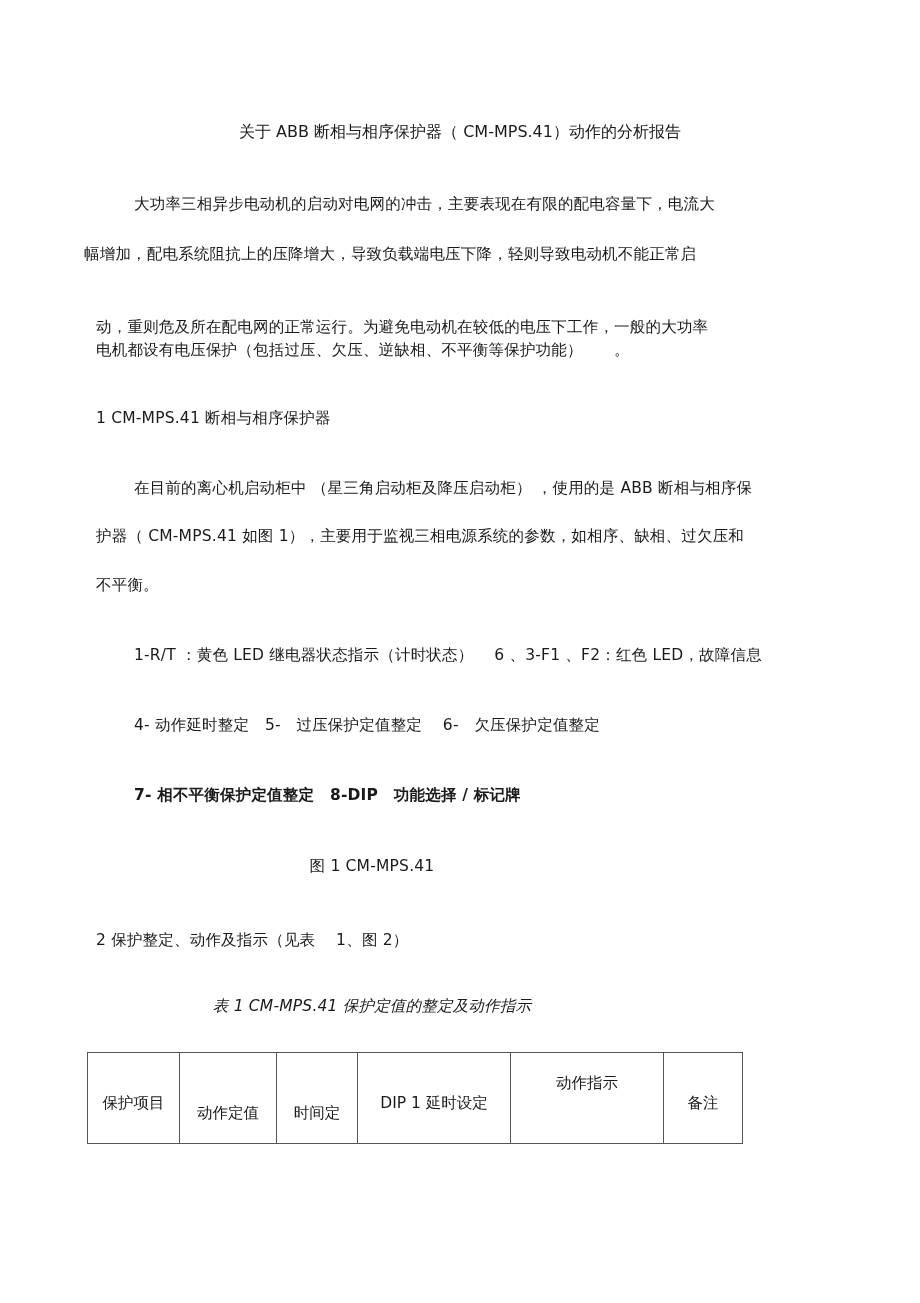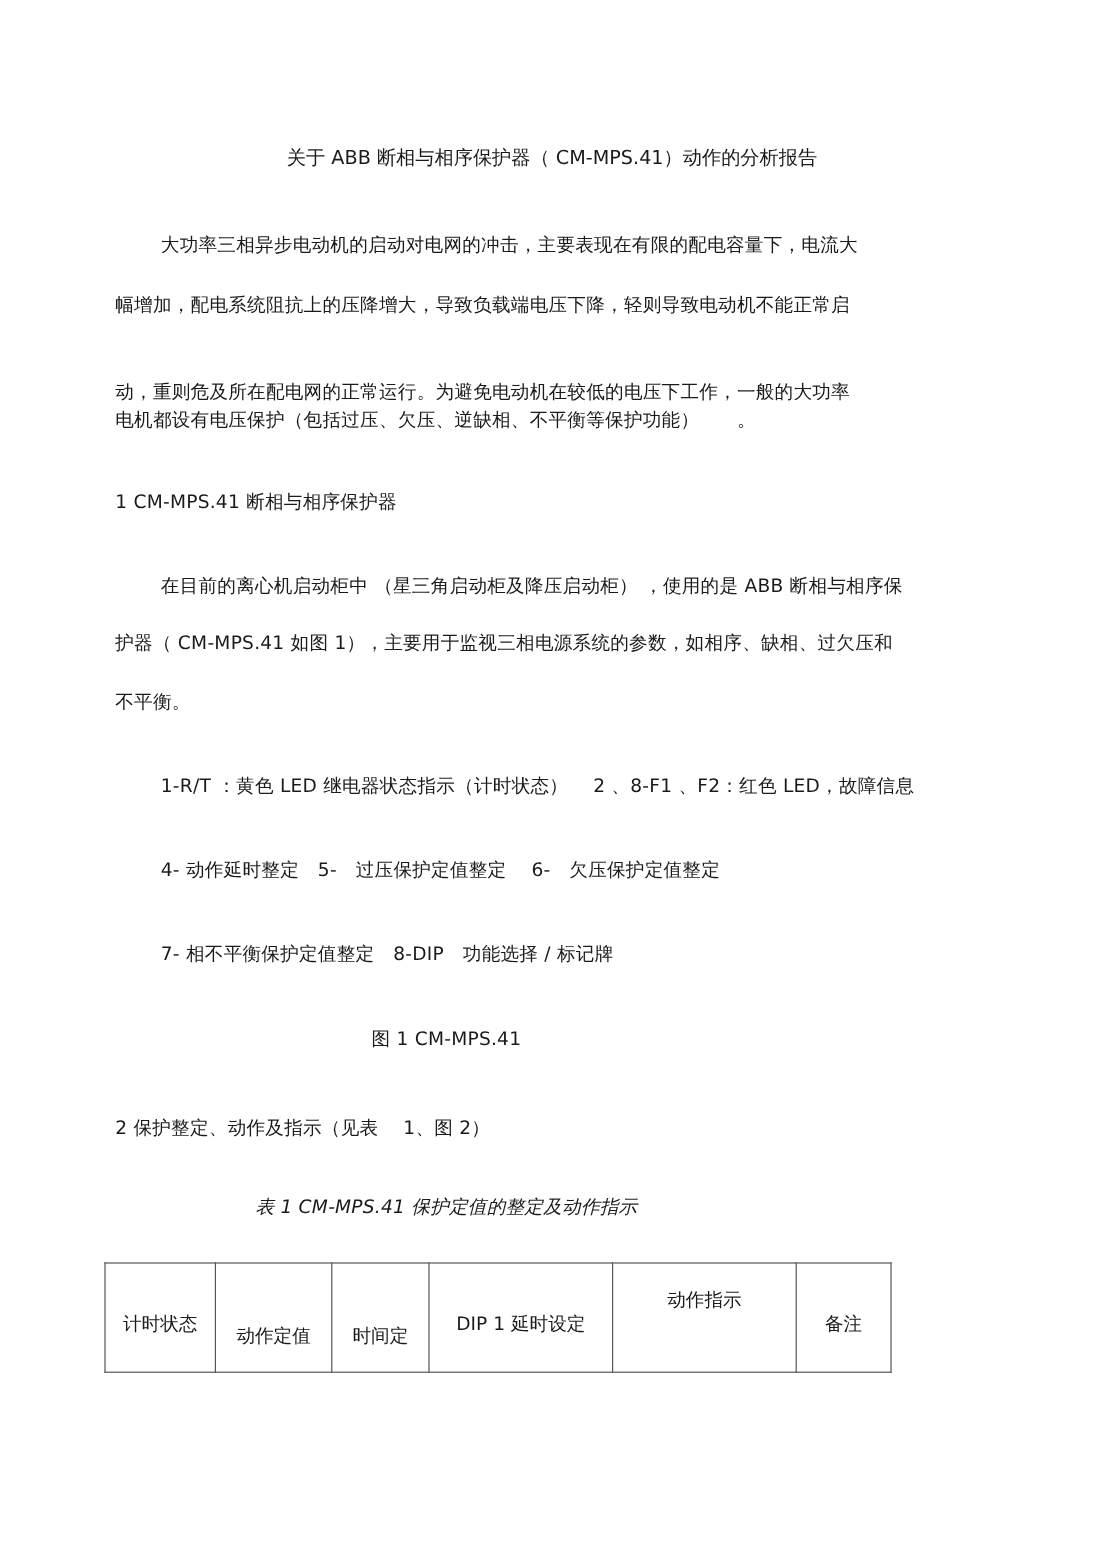--- a/index.html
+++ b/index.html
@@ -23,49 +23,49 @@
   </style>
 </head>
 <body>
 
 <div>
 
   <div class="abs title">关于 ABB 断相与相序保护器（ CM-MPS.41）动作的分析报告</div>
 
   <div>
     <div class="abs p" style="left:134px; top:197px;">大功率三相异步电动机的启动对电网的冲击，主要表现在有限的配电容量下，电流大</div>
-    <div class="abs p" style="left:96px; top:247px;">幅增加，配电系统阻抗上的压降增大，导致负载端电压下降，轻则导致电动机不能正常启</div>
+    <div class="abs p" style="left:84px; top:247px;">幅增加，配电系统阻抗上的压降增大，导致负载端电压下降，轻则导致电动机不能正常启</div>
     <div class="abs p" style="left:96px; top:296px;margin-top:24px;">动，重则危及所在配电网的正常运行。为避免电动机在较低的电压下工作，一般的大功率</div>
     <div class="abs p" style="left:96px; top:343px;">电机都设有电压保护（包括过压、欠压、逆缺相、不平衡等保护功能）　　。</div>
   </div>
 
   <div class="abs p" style="left:96px; top:411px;">1 CM-MPS.41 断相与相序保护器</div>
 
   <div>
     <div class="abs p" style="left:134px; top:481px;">在目前的离心机启动柜中 （星三角启动柜及降压启动柜） ，使用的是 ABB 断相与相序保</div>
     <div class="abs p" style="left:96px; top:529px;">护器（ CM-MPS.41 如图 1），主要用于监视三相电源系统的参数，如相序、缺相、过欠压和</div>
     <div class="abs p" style="left:96px; top:578px;">不平衡。</div>
   </div>
 
   <div>
-    <div class="abs p" style="left:134px; top:648px;">1-R/T ：黄色 LED 继电器状态指示（计时状态）　 2 、8-F1 、F2：红色 LED，故障信息</div>
+    <div class="abs p" style="left:134px; top:648px;">1-R/T ：黄色 LED 继电器状态指示（计时状态）　 6 、3-F1 、F2：红色 LED，故障信息</div>
     <div class="abs p" style="left:134px; top:718px;">4- 动作延时整定　5-　过压保护定值整定　 6-　欠压保护定值整定</div>
-    <div class="abs p" style="left:134px; top:788px;">7- 相不平衡保护定值整定　8-DIP　功能选择 / 标记牌</div>
+    <div class="abs p" style="left:134px; top:788px;font-weight:bold;">7- 相不平衡保护定值整定　8-DIP　功能选择 / 标记牌</div>
   </div>
 
   <div class="abs p center" style="top:859px;">图 1 CM-MPS.41</div>
 
   <div class="abs p" style="left:96px; top:933px;">2 保护整定、动作及指示（见表　 1、图 2）</div>
 
   <div class="abs p center" style="top:999px;font-style:italic;">表 1 CM-MPS.41 保护定值的整定及动作指示</div>
 
   <table class="t">
     <tbody>
         <tr>
-      <td style="width:91px; vertical-align:top; padding-top:40px;">计时状态</td>
+      <td style="width:91px; vertical-align:top; padding-top:40px;">保护项目</td>
       <td style="width:96px; vertical-align:top; padding-top:50px;">动作定值</td>
       <td style="width:80px; vertical-align:top; padding-top:50px;">时间定</td>
       <td style="width:152px; vertical-align:top; padding-top:40px;">DIP 1 延时设定</td>
       <td style="width:152px; vertical-align:top; padding-top:20px;">动作指示</td>
       <td style="width:78px; vertical-align:top; padding-top:40px;">备注</td>
     </tr>
   </tbody>
     </table>
 
 </div>

